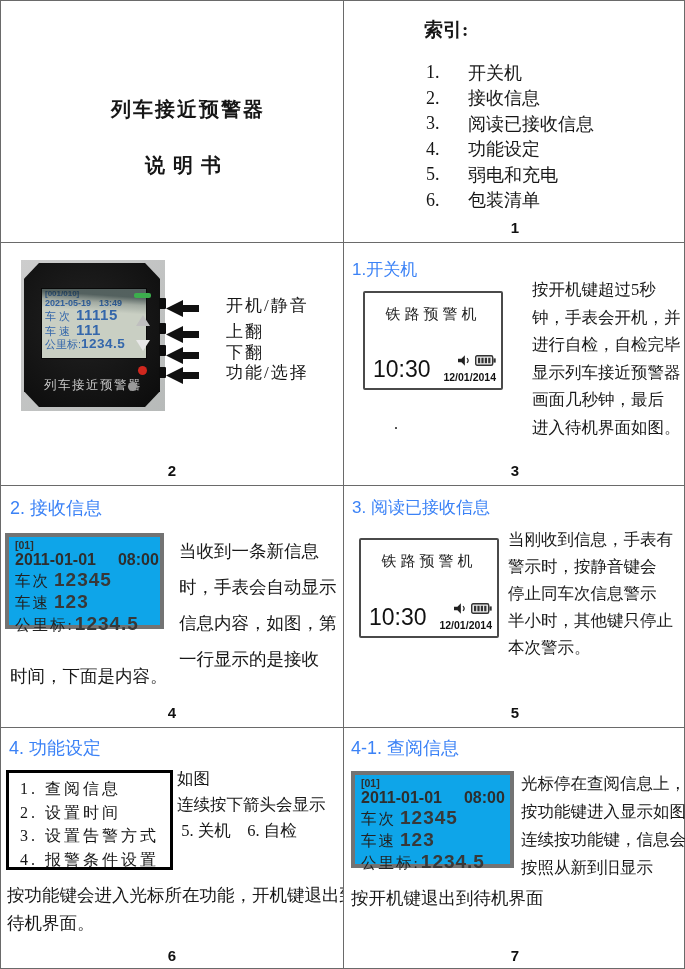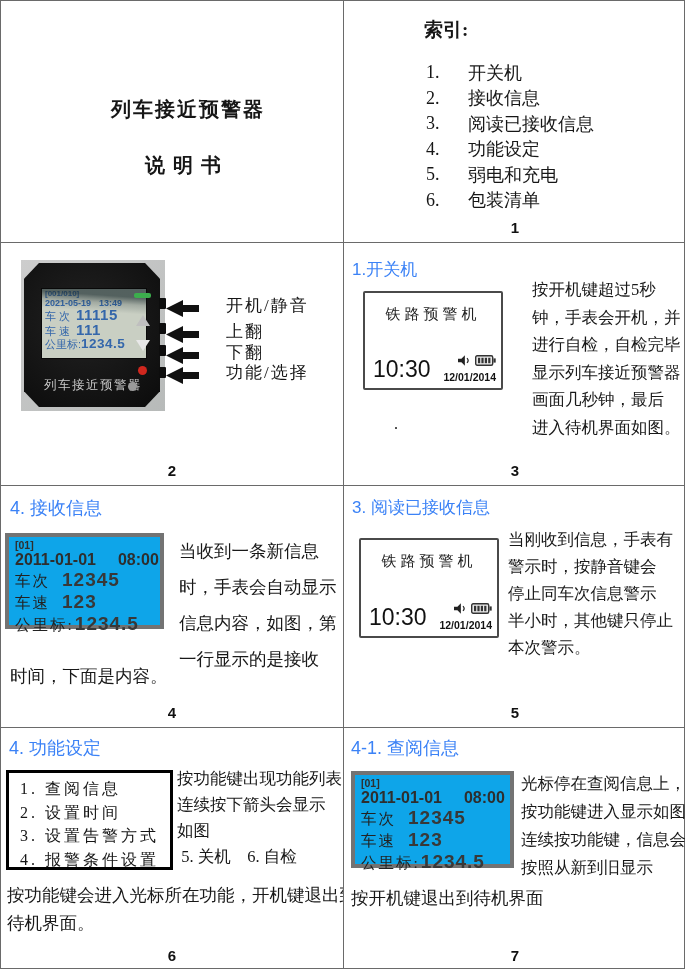--- a/index.html
+++ b/index.html
@@ -67,21 +67,21 @@
   .lcd-icons{display:flex;justify-content:flex-end;align-items:center;gap:5px;margin-bottom:1px;}
   .lcd-date{font-family:"Liberation Sans",sans-serif;font-weight:bold;font-size:10.5px;color:#111;}
   
   .msgbox{position:absolute;background:#0ea5e9;border:4px solid #737373;box-sizing:border-box;
     font-family:"Liberation Sans",sans-serif;color:#2e2e2e;}
   .mb-idx{position:absolute;top:2px;left:6px;font-size:10.5px;font-weight:bold;}
   .mb-dt{position:absolute;top:14px;left:6px;font-size:16px;font-weight:bold;}
   .mb-dt .t{margin-left:22px;}
   .mb-row{position:absolute;left:6px;white-space:nowrap;}
   .mb-row .lbl{font-family:"Liberation Serif",serif;font-size:15.5px;letter-spacing:2px;color:#222;}
-  .mb-row .val{font-size:19px;font-weight:bold;letter-spacing:1px;color:#383838;margin-left:12px;}
+  .mb-row .val{font-size:19px;font-weight:bold;letter-spacing:1px;color:#383838;margin-left:4px;}
   .mb-row.tight .val{margin-left:1px;}
   .mb-r1{top:32px;} .mb-r2{top:54px;} .mb-r3{top:76px;}
   
   .menubox{position:absolute;border:3px solid #000;box-sizing:border-box;background:#fff;
     padding:6px 0 0 11px;font-size:16px;letter-spacing:3px;}
   .menubox .ln{height:23.5px;white-space:nowrap;}
   
   .bodytext{position:absolute;font-size:16.5px;color:#181818;}
   .stray{position:absolute;font-size:16px;}
 </style>
@@ -213,21 +213,21 @@
         <div class="ln">进行自检，自检完毕，</div>
         <div class="ln">显示列车接近预警器</div>
         <div class="ln">画面几秒钟，最后</div>
         <div class="ln">进入待机界面如图。</div>
       </div>
     <div class="stray" style="left:50px;top:172px">.</div>
     <div class="pageno">3</div>
   </section>
 
   <section class="cell bR bB">
-    <div class="heading" style="left:9px;top:10px">4. 接收信息</div>
+    <div class="heading" style="left:9px;top:10px">2. 接收信息</div>
     <div class="msgbox" style="left:4px;top:47px;width:159px;height:96px">
       <div class="mb-idx">[01]</div>
       <div class="mb-dt"><span>2011-01-01</span><span class="t">08:00</span></div>
       <div class="mb-row mb-r1"><span class="lbl">车次</span><span class="val">12345</span></div>
       <div class="mb-row mb-r2"><span class="lbl">车速</span><span class="val">123</span></div>
       <div class="mb-row mb-r3 tight"><span class="lbl">公里标:</span><span class="val">1234.5</span></div>
     </div>
     <div class="bodytext" style="left:178px;top:47px;font-size:17.5px;line-height:36px">
         <div class="ln">当收到一条新信息</div>
         <div class="ln">时，手表会自动显示</div>
@@ -273,23 +273,22 @@
 
   <section class="cell bR">
     <div class="heading" style="left:8px;top:8px">4. 功能设定</div>
     <div class="menubox" style="left:5px;top:42px;width:167px;height:100px">
         <div class="ln">1. 查阅信息</div>
         <div class="ln">2. 设置时间</div>
         <div class="ln">3. 设置告警方式</div>
         <div class="ln">4. 报警条件设置</div>
       </div>
     <div class="bodytext" style="left:176px;top:38px;line-height:26px">
-        <div class="ln">按功能键出现功能列表</div>
+        <div class="ln">如图</div>
         <div class="ln">连续按下箭头会显示</div>
-        <div class="ln">如图</div>
         <div class="ln"> 5. 关机　6. 自检</div>
       </div>
     <div class="bodytext" style="left:6px;top:153px;font-size:17.5px;line-height:28px">
         <div class="ln">按功能键会进入光标所在功能，开机键退出到</div>
         <div class="ln">待机界面。</div>
       </div>
     <div class="pageno">6</div>
   </section>
 
   <section class="cell">

